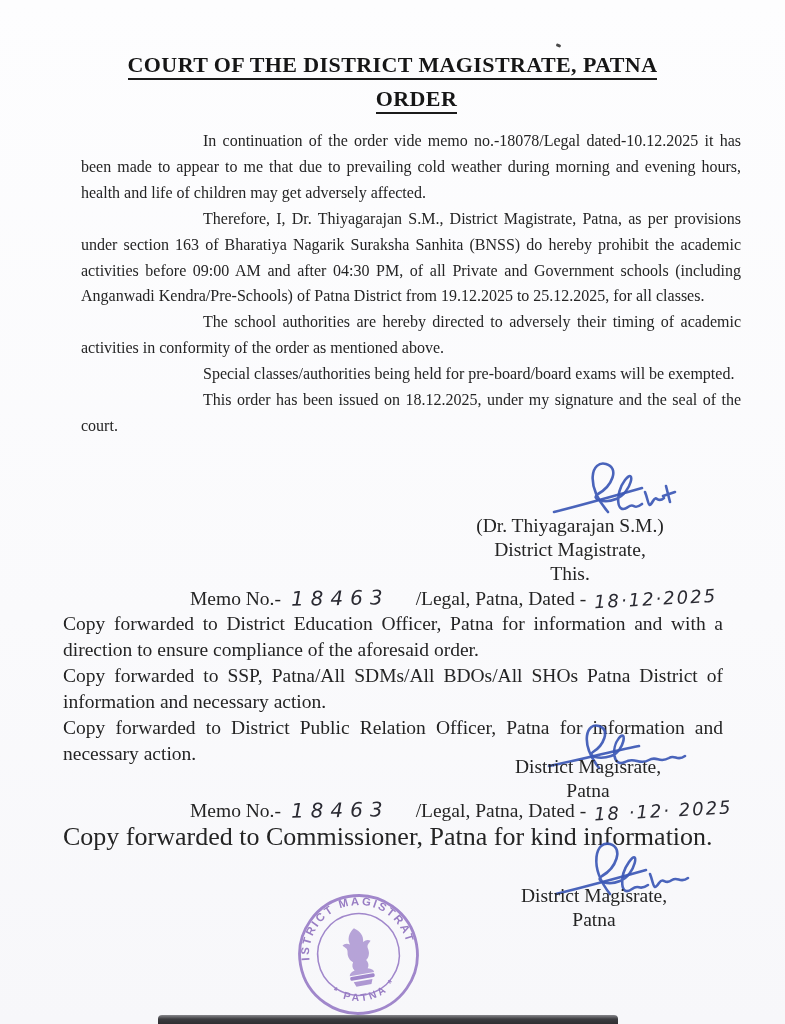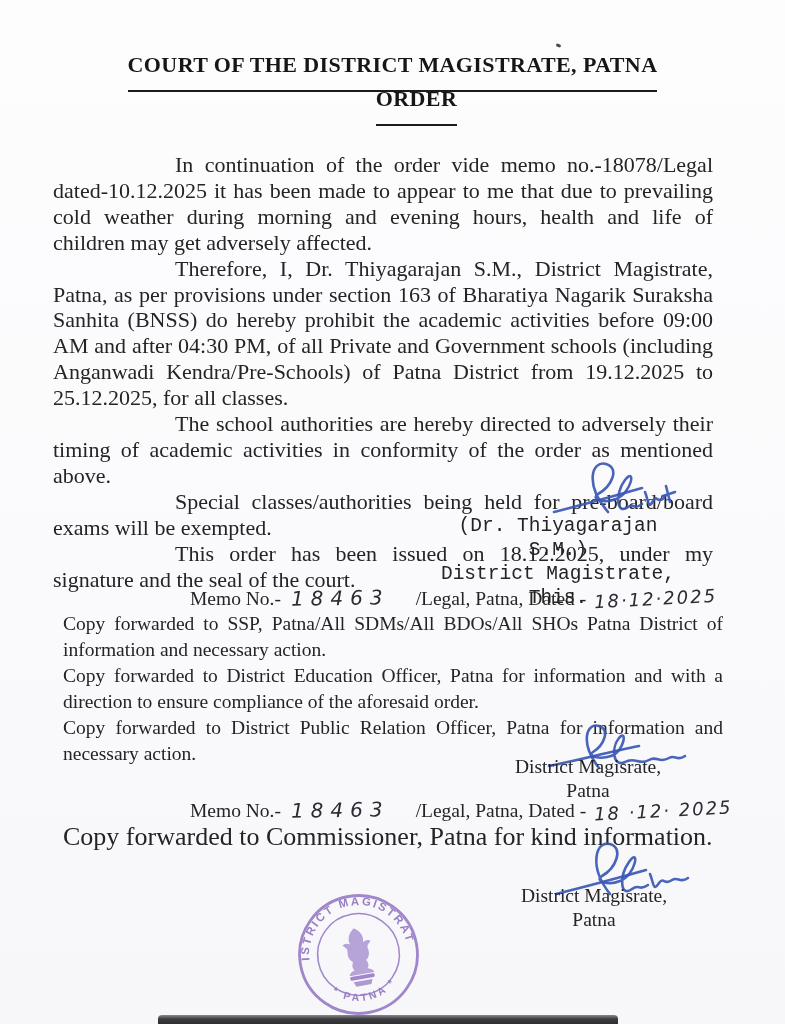--- a/index.html
+++ b/index.html
@@ -10,34 +10,34 @@
     background:linear-gradient(180deg,#fdfdfe 0%,#fafafc 60%,#f7f7fa 100%);
     font-family:"Liberation Serif","DejaVu Serif",serif;
     color:#242424;
     overflow:hidden;
   }
   .title-line{
     position:absolute;left:0;width:100%;
     text-align:center;font-weight:bold;font-size:22px;color:#161616;
     letter-spacing:0.4px;
   }
-  .title-line .u{border-bottom:2.4px solid #1b1b1b;padding-bottom:13px;}
+  .title-line .u{border-bottom:2.4px solid #1b1b1b;padding-bottom:1px;}
   #title1{top:52px;}
   #title2{top:86px;margin-left:24px;}
   .body-text{
-    position:absolute;left:53px;top:128px;width:660px;
-    font-size:22px;line-height:25.9px;text-align:justify;margin-top:24px;
+    position:absolute;left:81px;top:128px;width:660px;
+    font-size:16px;line-height:25.9px;text-align:justify;
   }
   .body-text p{margin:0;text-indent:122px;}
   .sig-svg{position:absolute;pointer-events:none;}
   .sig-svg path{fill:none;stroke:#3b57b5;stroke-width:2.6;stroke-linecap:round;opacity:.92;}
   .sig-block{
     position:absolute;text-align:center;font-size:19.5px;line-height:24px;color:#242424;
   }
-  #sigblock1{top:514px;left:432px;width:252px;font-family:Liberation Mono, monospace;}
+  #sigblock1{top:514px;left:444px;width:252px;}
   #sigblock2{top:755px;left:462px;width:252px;}
   #sigblock3{top:884px;left:468px;width:252px;}
   .memo-line{
     position:absolute;left:63px;width:680px;font-size:19.5px;color:#242424;
     padding-left:127px;box-sizing:border-box;white-space:nowrap;
   }
   #memo1{top:586px;}
   #memo2{top:798px;}
   .hand{
     font-family:"DejaVu Sans",sans-serif;font-style:italic;color:#2b2b33;
@@ -105,22 +105,22 @@
     <div>(Dr. Thiyagarajan S.M.)</div>
     <div>District Magistrate,</div>
     <div>This.</div>
   </div>
 
   <div class="memo-line" id="memo1">
     <span>Memo No.-</span><span class="hand number">18463</span><span>/Legal, Patna, Dated -</span><span class="hand date">18·12·2025</span>
   </div>
 
   <div class="copy-text">
+    <p>Copy forwarded to District Education Officer, Patna for information and with a direction to ensure compliance of the aforesaid order.</p>
     <p>Copy forwarded to SSP, Patna/All SDMs/All BDOs/All SHOs Patna District of information and necessary action.</p>
-    <p>Copy forwarded to District Education Officer, Patna for information and with a direction to ensure compliance of the aforesaid order.</p>
     <p>Copy forwarded to District Public Relation Officer, Patna for information and necessary action.</p>
   </div>
 
   <svg class="sig-svg" style="left:545px;top:720px;" width="150" height="60" viewBox="0 0 150 60">
     <path d="M4 46 C 34 40, 64 32, 94 26"></path>
     <path d="M54 48 C 34 22, 42 2, 54 6 C 66 10, 58 26, 48 32 C 42 36, 54 40, 66 36 C 80 31, 82 8, 74 18 C 66 28, 68 48, 80 42 C 90 36, 94 46, 104 40 C 112 35, 114 44, 124 38 C 130 34, 132 42, 140 36"></path>
   </svg>
   <div class="sig-block" id="sigblock2">
     <div>District Magisrate,</div>
     <div>Patna</div>

